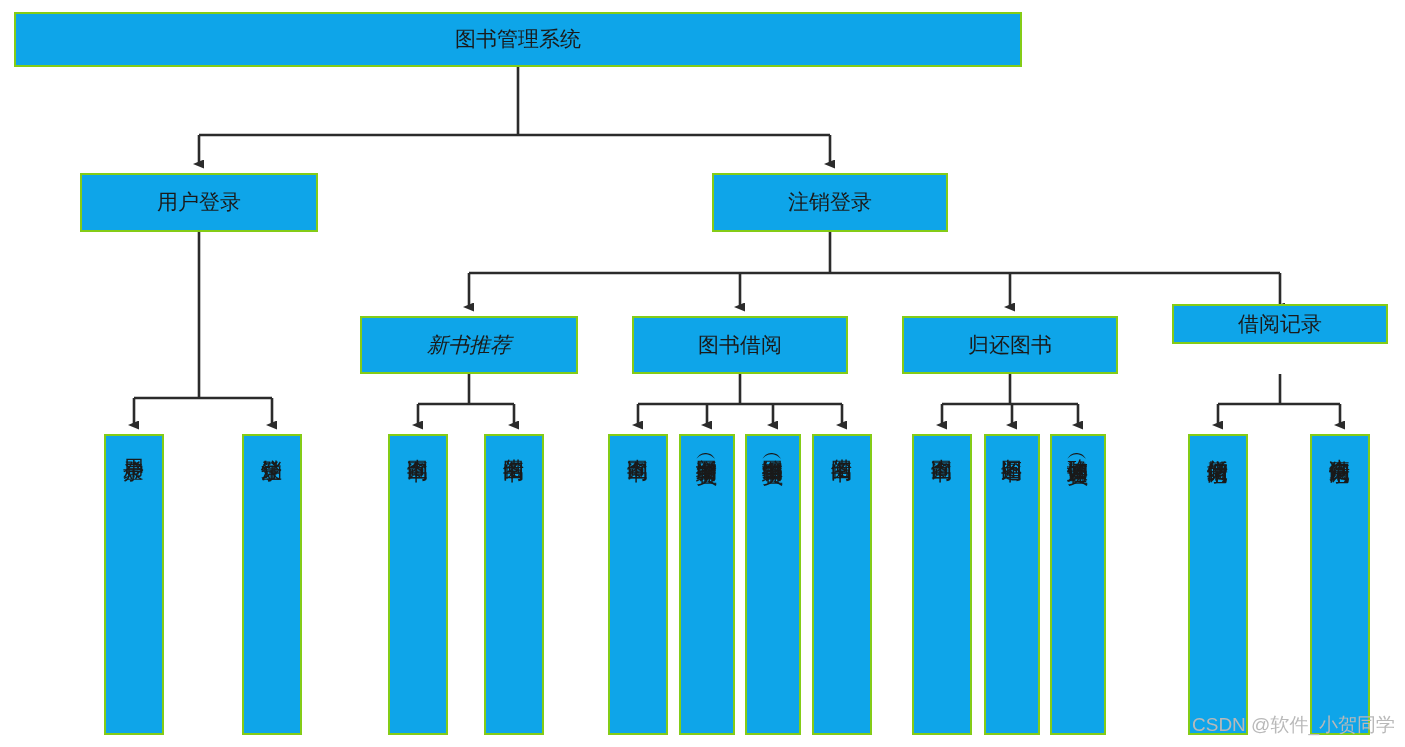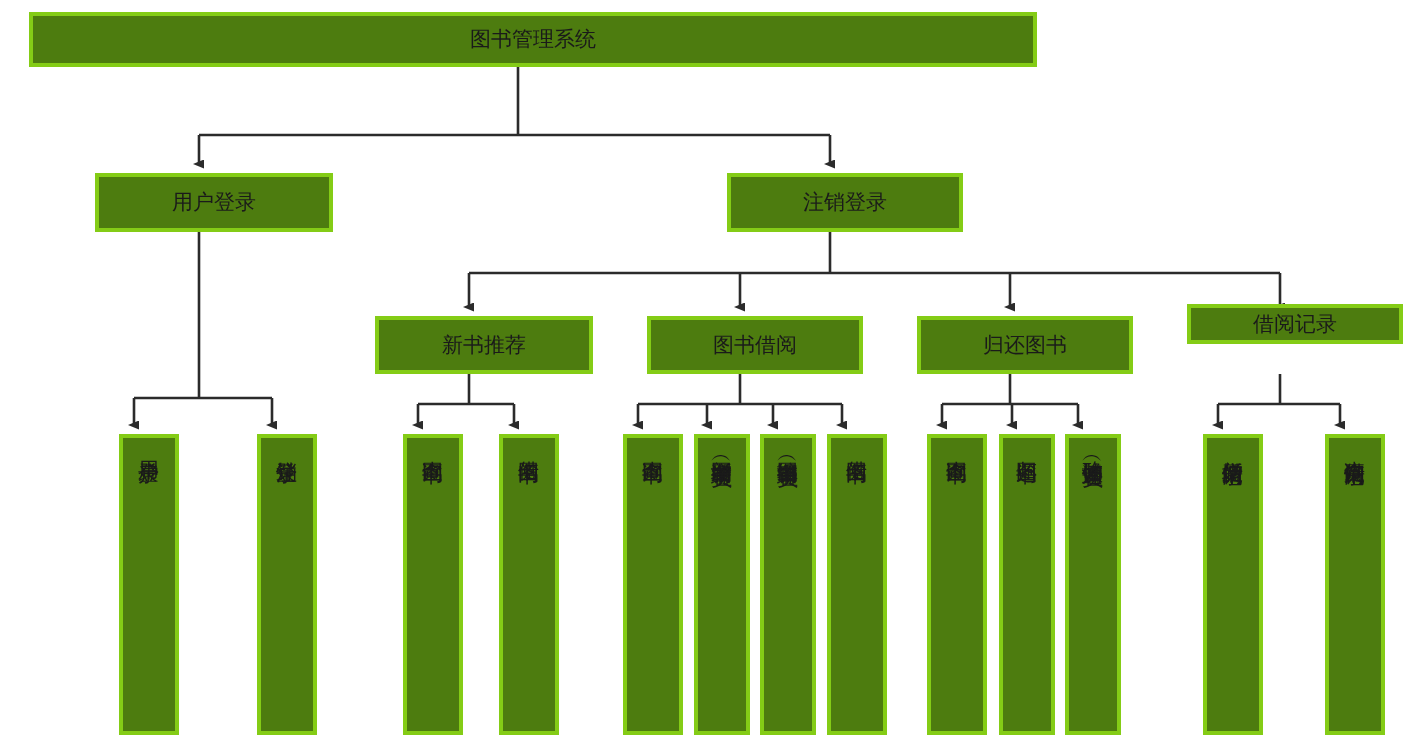--- a/index.html
+++ b/index.html
@@ -24,27 +24,26 @@
   svg.canvas {
     position: absolute;
     left: 0;
     top: 0;
     width: 1405px;
     height: 747px;
   }
   .node-box {
     position: absolute;
     box-sizing: border-box;
-    border: 4px solid #84cc16;
-    background: #4d7c0f;
+    border: 2px solid #84cc16;
+    background: #0ea5e9;
     display: flex;
     align-items: center;
     justify-content: center;
     color: #1a1a1a;
-    margin-left: 15px;
   }
   .node-label {
     font-family: "Liberation Sans", "DejaVu Sans", sans-serif;
     line-height: 1.18;
     text-align: center;
     white-space: pre;
   }
   .node-box.horizontal .node-label {
     font-size: 21px;
     writing-mode: horizontal-tb;
@@ -121,21 +120,21 @@
   <div id="nodes-layer">
       <div class="node-box horizontal" style="left: 14px; top: 12px; width: 1008px; height: 55px;">
         <span class="node-label">图书管理系统</span>
       </div>
       <div class="node-box horizontal" style="left: 80px; top: 173px; width: 238px; height: 59px;">
         <span class="node-label">用户登录</span>
       </div>
       <div class="node-box horizontal" style="left: 712px; top: 173px; width: 236px; height: 59px;">
         <span class="node-label">注销登录</span>
       </div>
-      <div class="node-box horizontal" style="left: 360px; top: 316px; width: 218px; height: 58px;">
+      <div class="node-box horizontal" style="left: 360px; top: 316px; width: 218px; height: 58px; font-style: italic;">
         <span class="node-label">新书推荐</span>
       </div>
       <div class="node-box horizontal" style="left: 632px; top: 316px; width: 216px; height: 58px; align-items: center;">
         <span class="node-label">图书借阅</span>
       </div>
       <div class="node-box horizontal" style="left: 902px; top: 316px; width: 216px; height: 58px;">
         <span class="node-label">归还图书</span>
       </div>
       <div class="node-box horizontal" style="left: 1172px; top: 304px; width: 216px; height: 40px;">
         <span class="node-label">借阅记录</span>
@@ -174,14 +173,15 @@
         <span class="node-label">确认归还（管理员）</span>
       </div>
       <div class="node-box vertical" style="left: 1188px; top: 434px; width: 60px; height: 301px;">
         <span class="node-label">新增借阅记录</span>
       </div>
       <div class="node-box vertical" style="left: 1310px; top: 434px; width: 60px; height: 301px;">
         <span class="node-label">查询借阅记录</span>
       </div>
     </div>
 
+  <div class="watermark" style="left: 1192px; top: 712px; color: rgb(185, 185, 185);">CSDN @软件_小贺同学</div>
 
 </div>
 
 </body></html>

